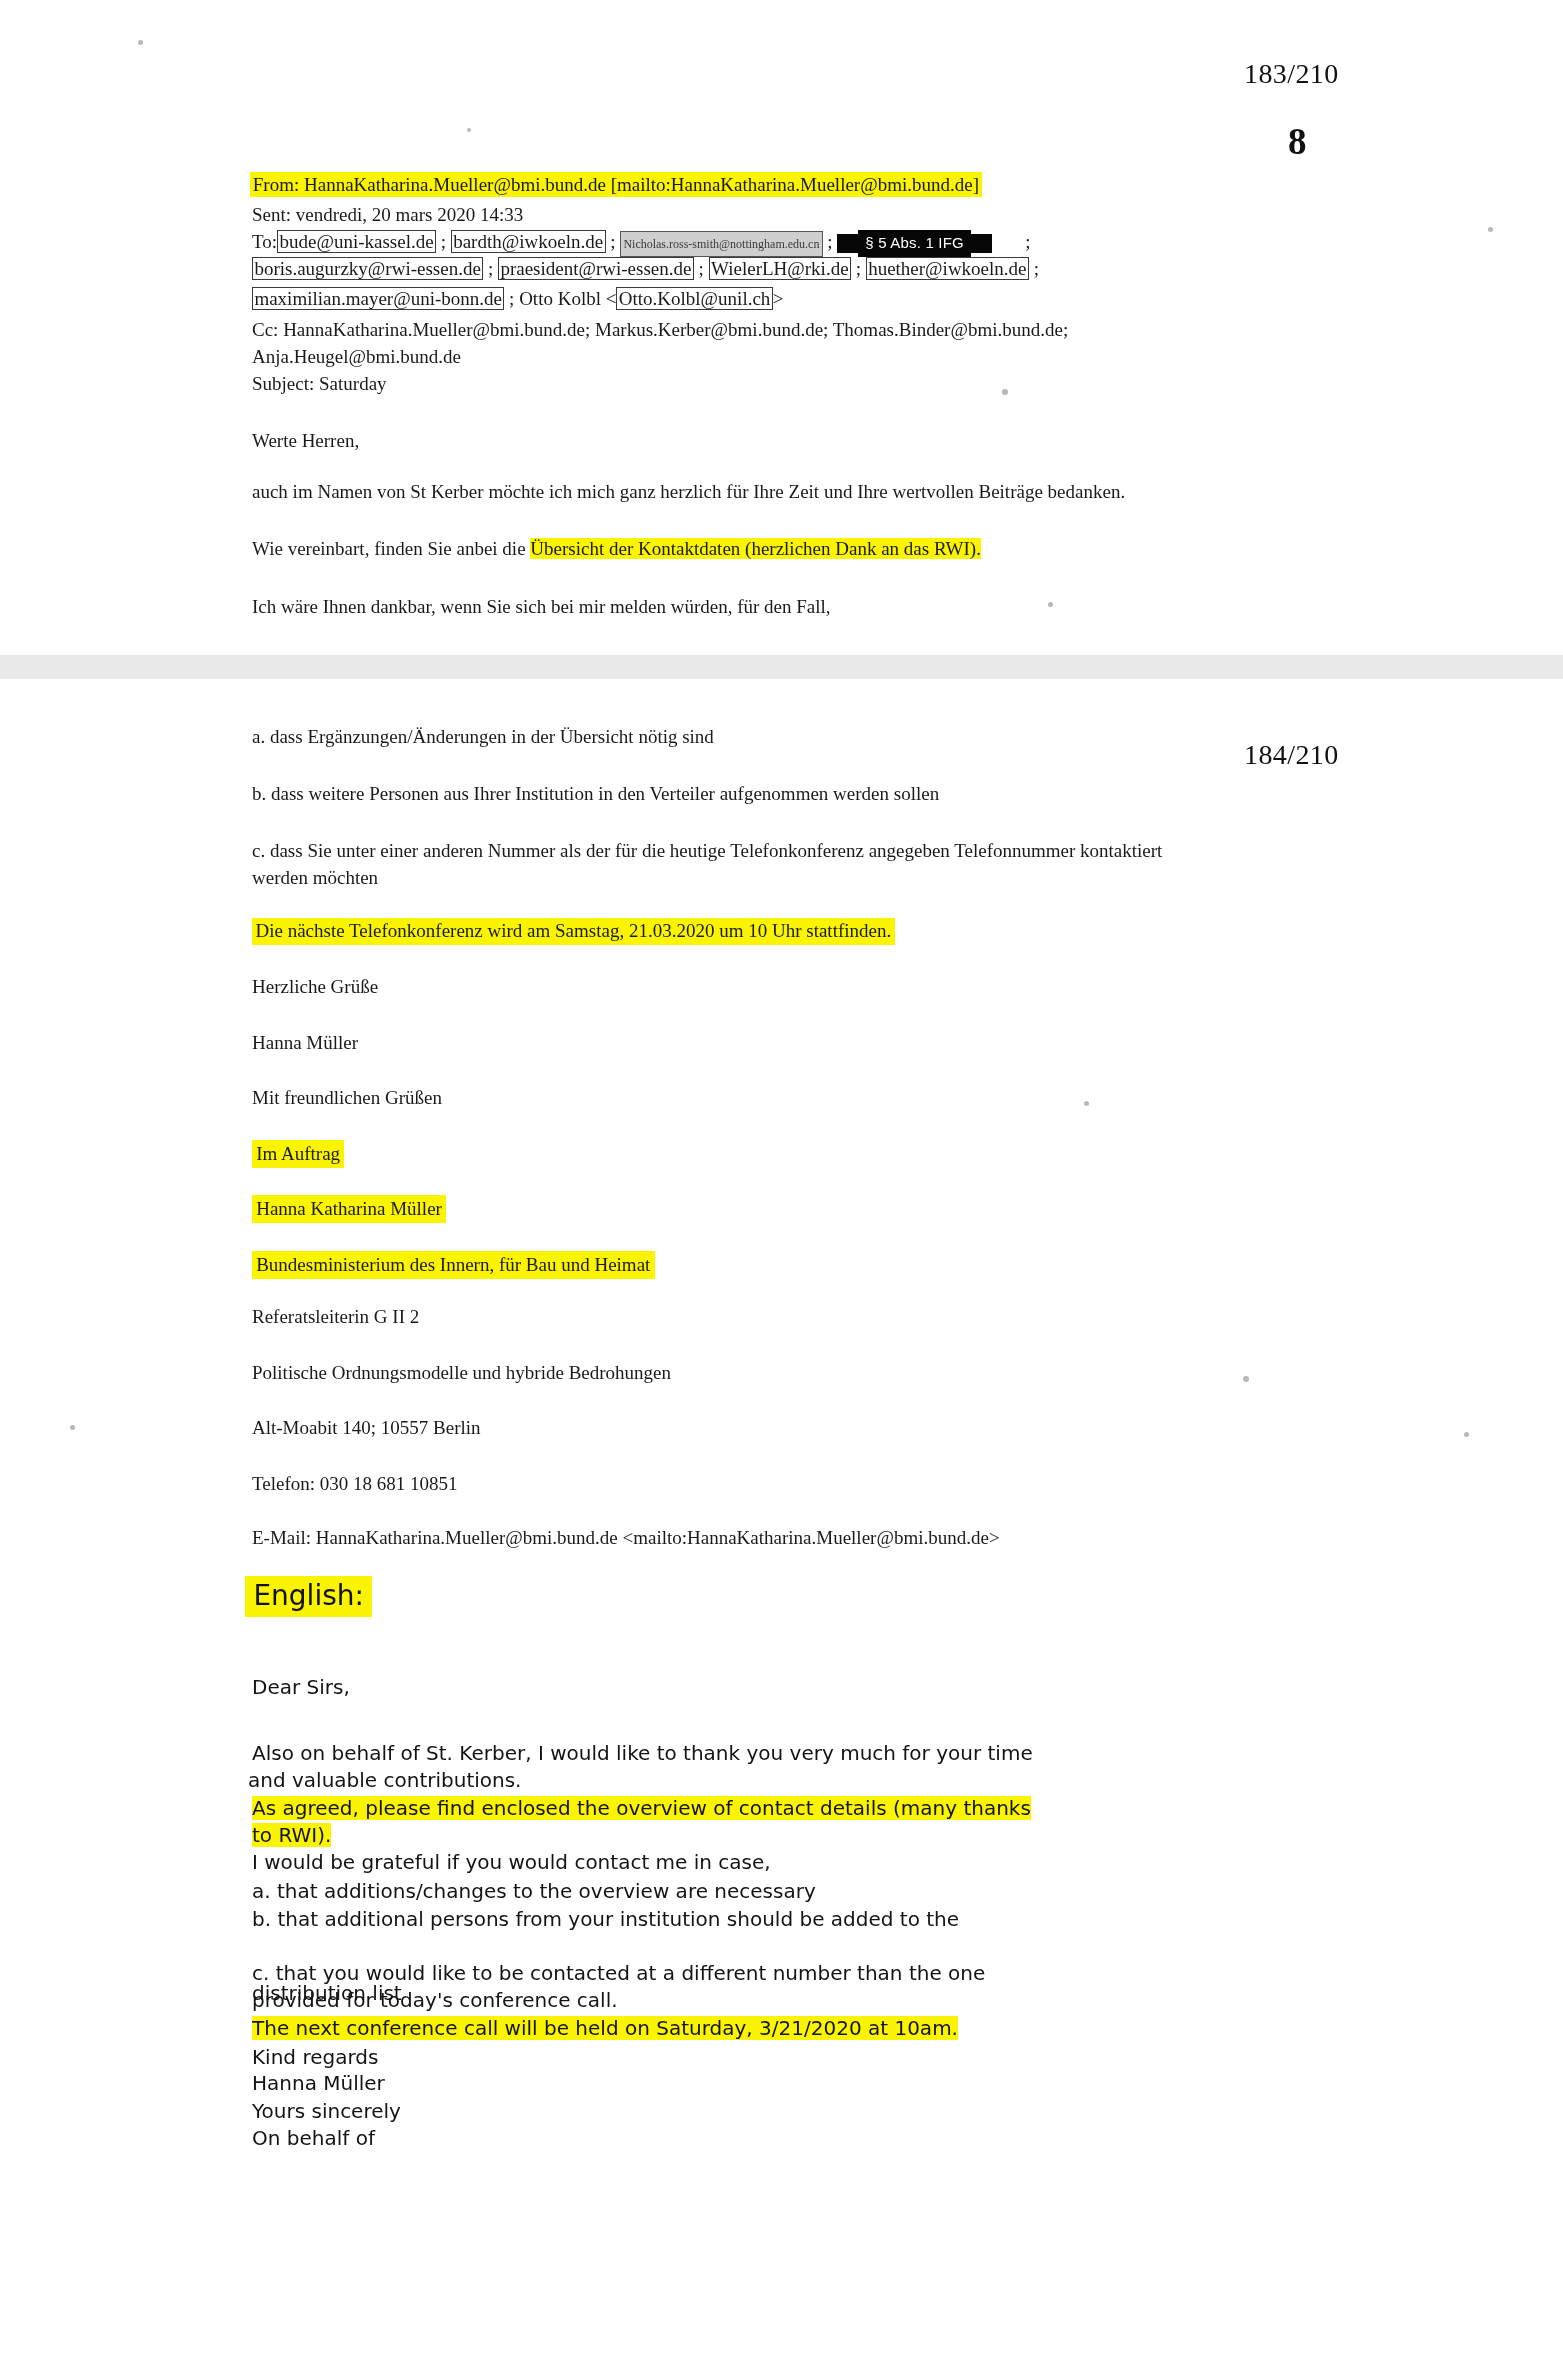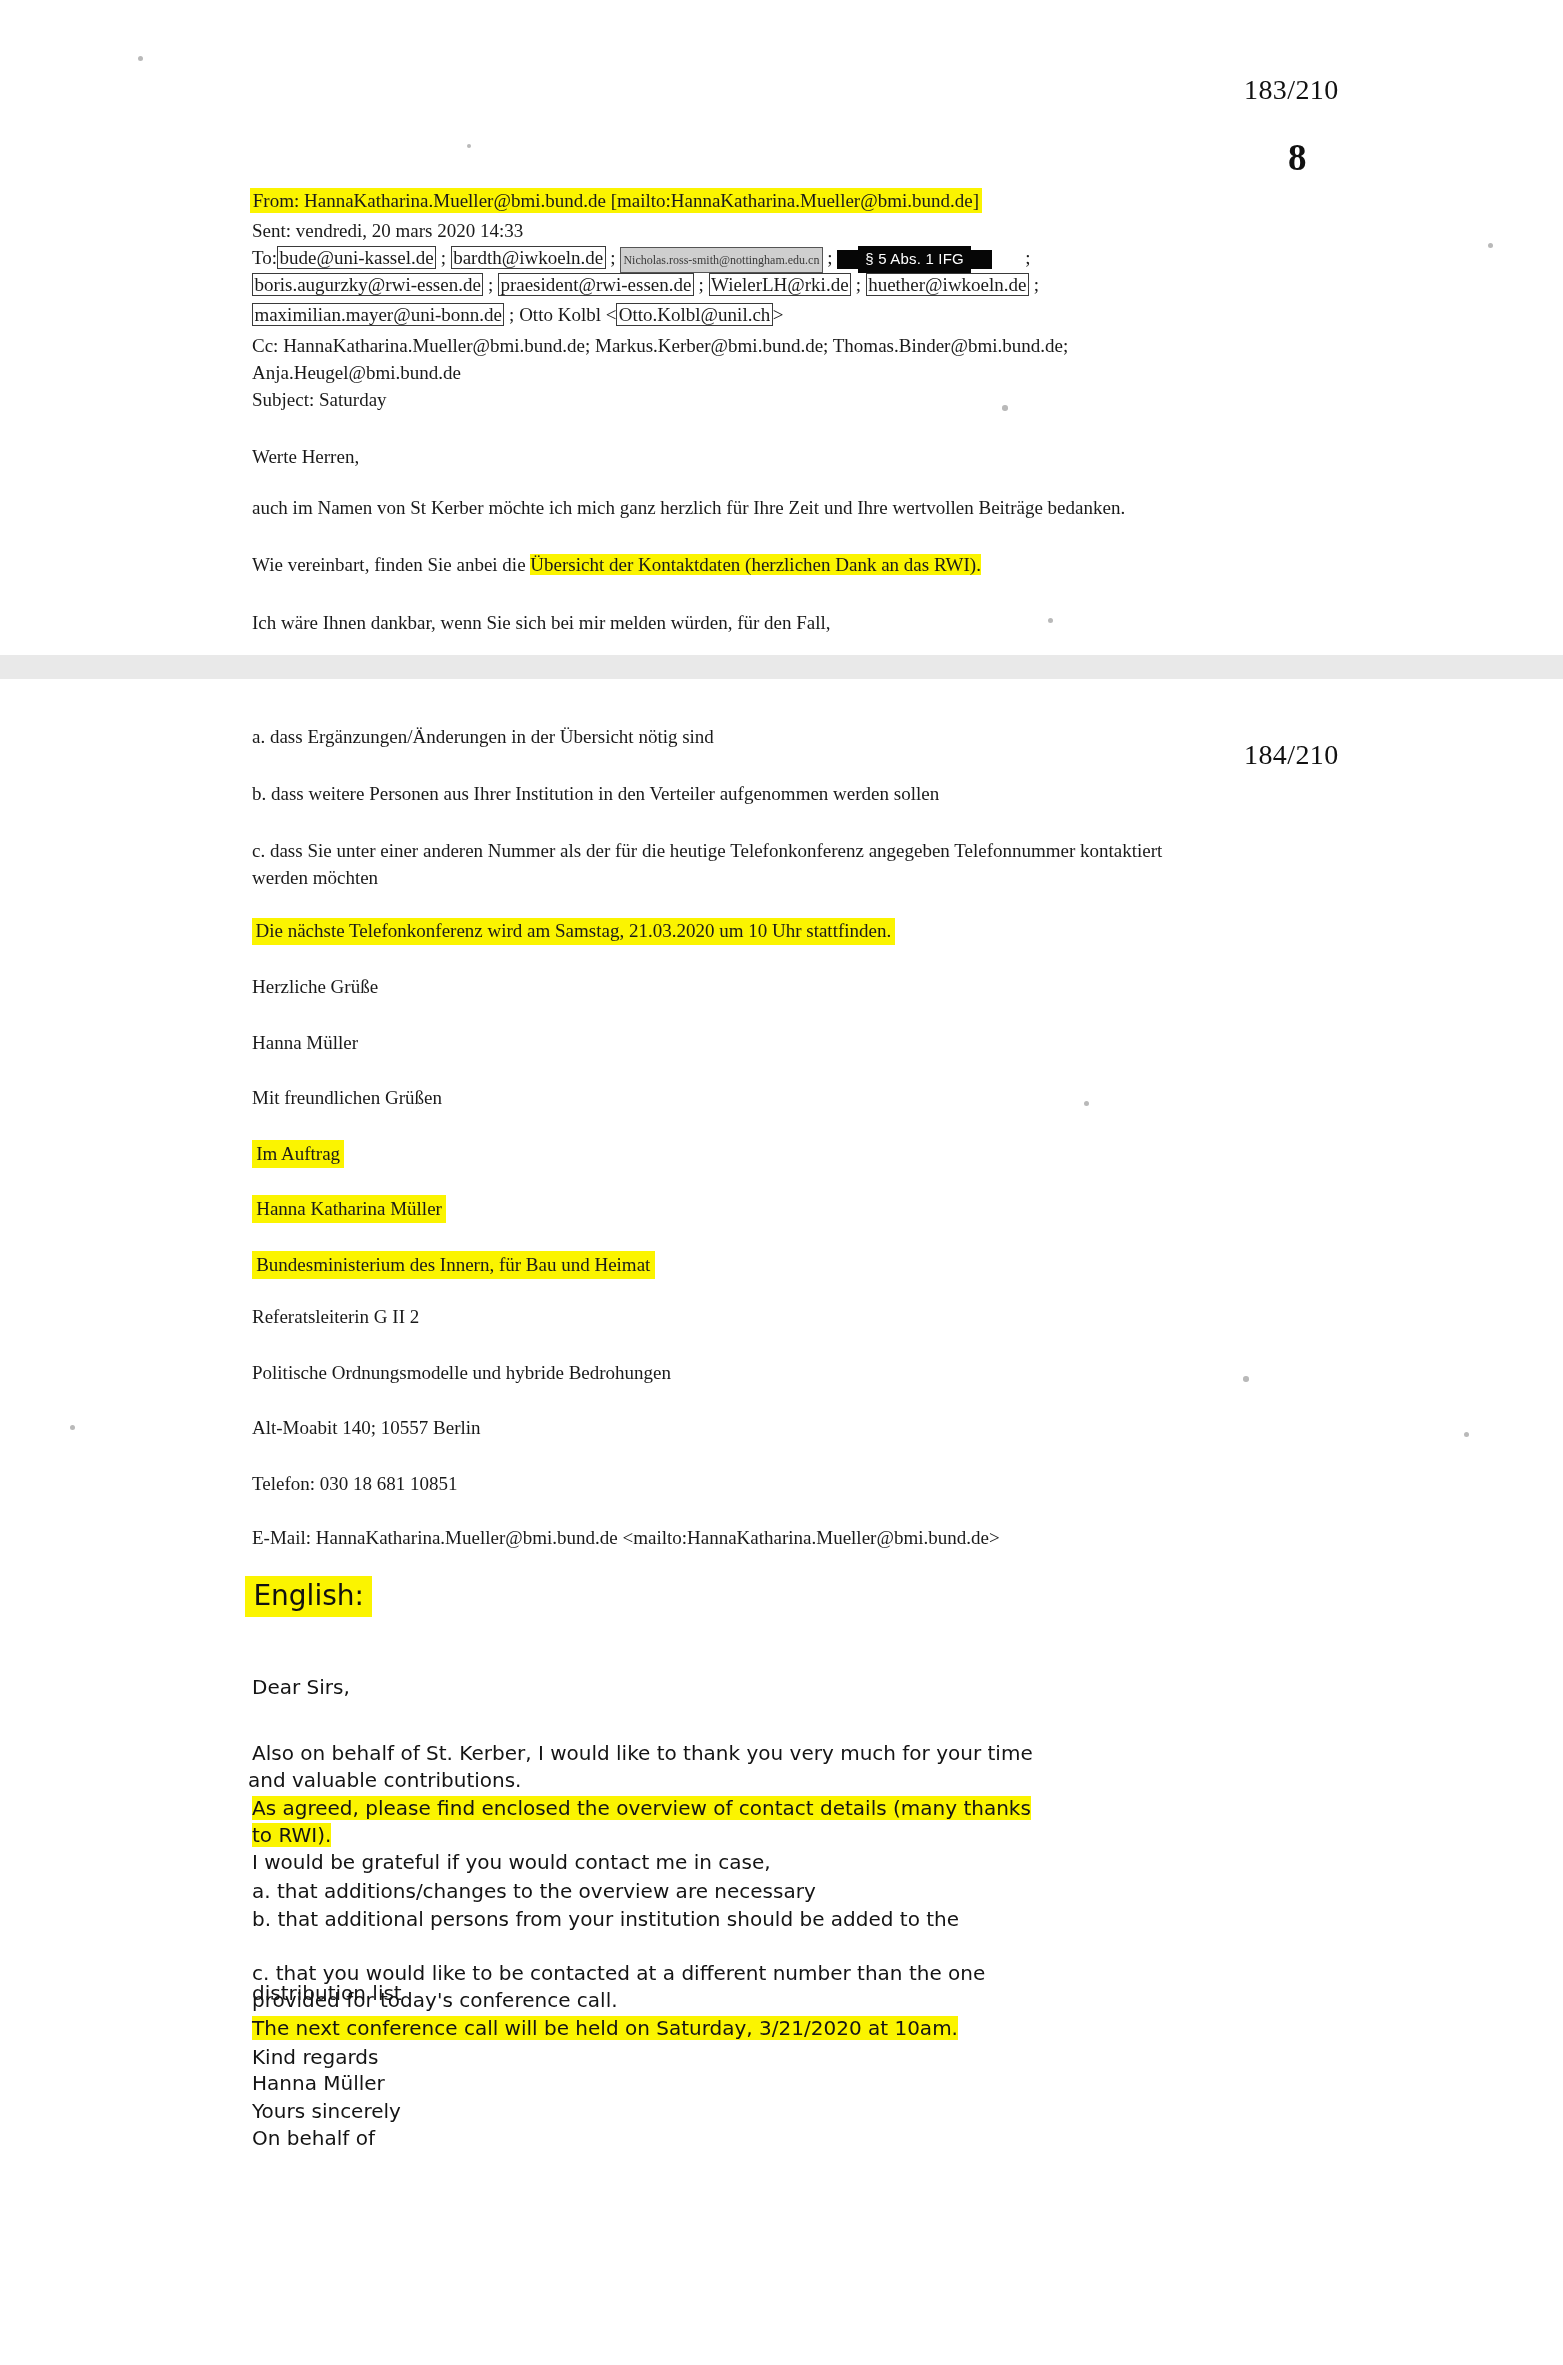--- a/index.html
+++ b/index.html
@@ -17,21 +17,21 @@
   }
   .page {
     position: absolute;
     left: 0;
     top: 0;
     width: 1564px;
     background: #ffffff;
   }
   
   .page-one {
-    top: 16px;
+    top: 0;
     height: 518px;
     text-align: right;
   }
   .page-two {
     top: 679px;
     height: 1354px;
   }
   .page-gap {
     position: absolute;
     left: 0;

